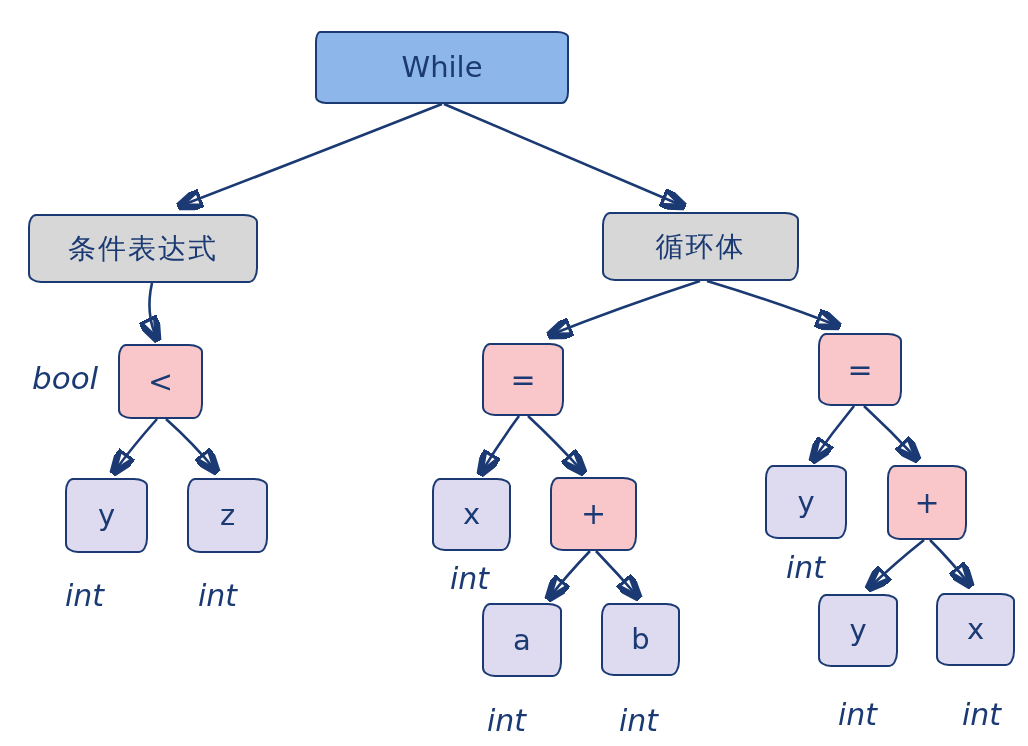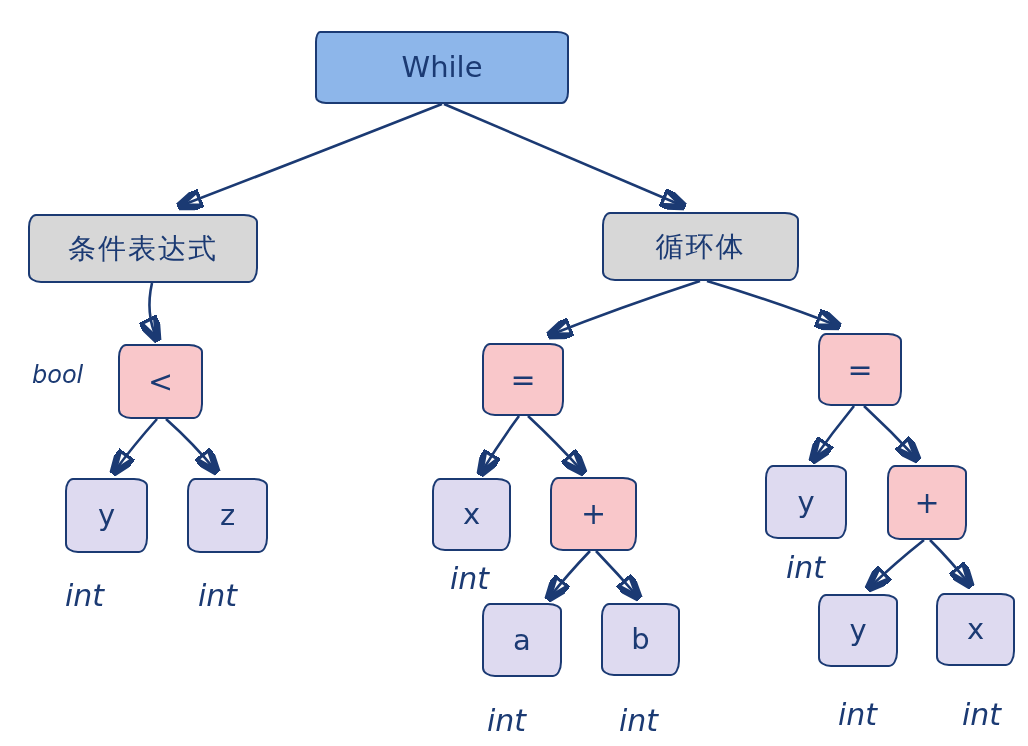--- a/index.html
+++ b/index.html
@@ -27,21 +27,21 @@
     box-sizing:border-box;
   }
   .node.blue{background:var(--node-blue);border-radius:5px 12px 7px 11px / 11px 6px 12px 7px;}
   .node.gray{background:var(--node-gray);font-size:28px;letter-spacing:2px;}
   .node.pink{background:var(--node-pink);font-size:30px;}
   .node.lav{background:var(--node-lavender);font-size:29px;}
   .type-label{
     position:absolute;z-index:3;color:var(--navy);
     font-style:italic;font-size:30px;line-height:1;white-space:nowrap;
   }
-  .type-label.bool{font-size:24px;}
+  .type-label.bool{font-size:31px;}
   .watermark{
     position:absolute;z-index:1;display:flex;align-items:center;gap:6px;
   }
   .watermark-text{
     font-size:25px;color:#e6e6e6;-webkit-text-stroke:1.2px #bfbfbf;
     letter-spacing:1px;white-space:nowrap;line-height:1;
   }
 </style>
 </head>
 <body>

